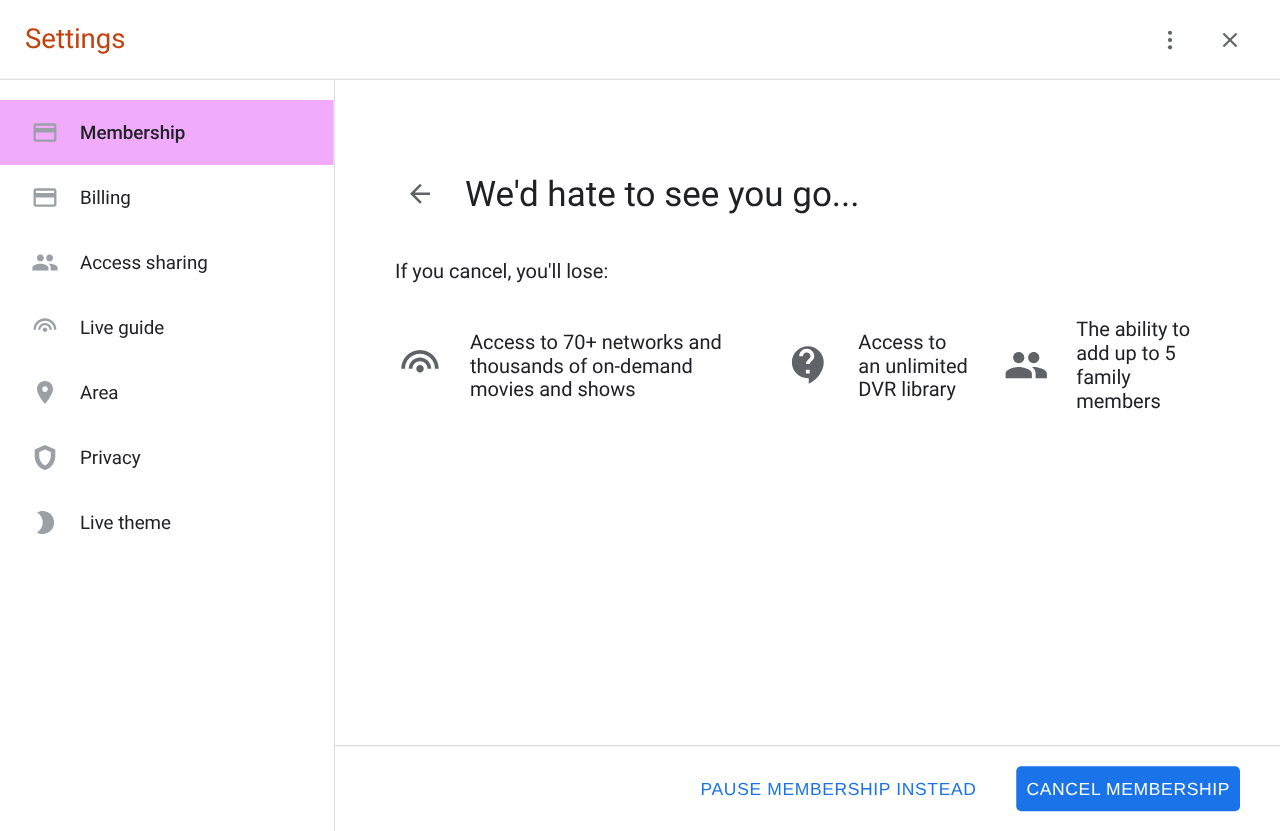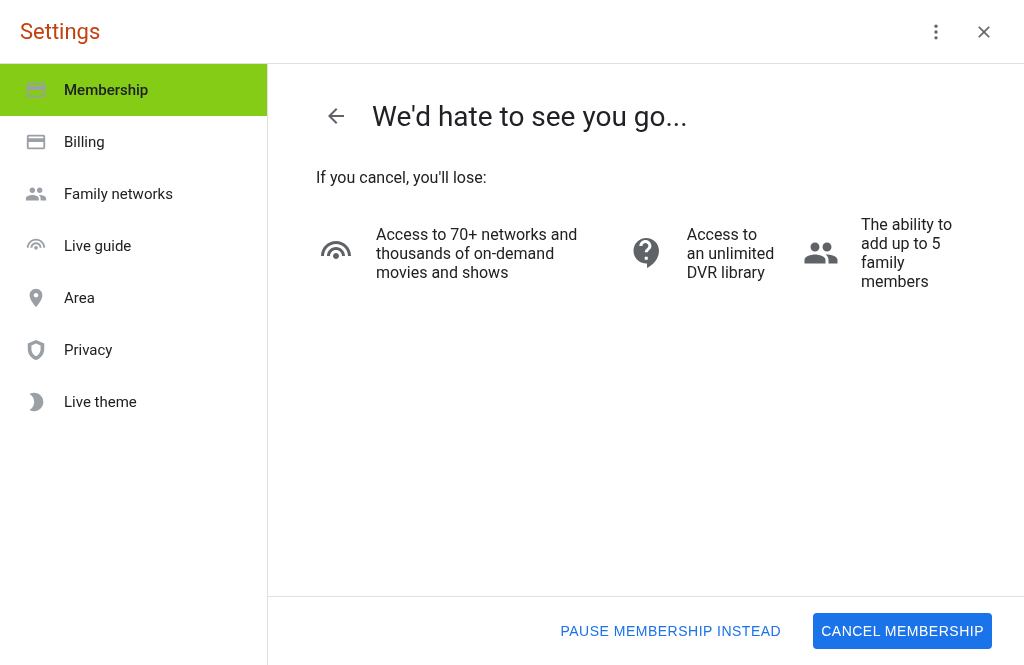--- a/index.html
+++ b/index.html
@@ -68,22 +68,23 @@
       display: flex;
       align-items: center;
       padding: 0 24px;
       height: 52px;
       cursor: pointer;
       color: #202124;
       font-size: 15px;
       gap: 16px;
     }
     .sidebar-item.active {
-      background: #84cc16;
+      background: #f0abfc;
       font-weight: 500;
+      margin-top: 16px;
     }
     .sidebar-icon {
       width: 24px;
       height: 24px;
       display: flex;
       align-items: center;
       justify-content: center;
       color: #9aa0a6;
       flex-shrink: 0;
     }
@@ -103,20 +104,21 @@
     .main-content {
       flex: 1;
       padding: 32px 48px;
       overflow-y: auto;
     }
     .back-header {
       display: flex;
       align-items: center;
       gap: 16px;
       margin-bottom: 32px;
+      margin-top: 39px;
     }
     .back-btn {
       width: 40px;
       height: 40px;
       border-radius: 50%;
       border: none;
       background: transparent;
       cursor: pointer;
       display: flex;
       align-items: center;
@@ -239,21 +241,21 @@
       </span>
       <span class="sidebar-label">Billing</span>
     </div>
 
     <div class="sidebar-item">
       <span class="sidebar-icon">
         <svg width="22" height="22" viewBox="0 0 24 24" fill="#9aa0a6">
           <path d="M16 11c1.66 0 2.99-1.34 2.99-3S17.66 5 16 5c-1.66 0-3 1.34-3 3s1.34 3 3 3zm-8 0c1.66 0 2.99-1.34 2.99-3S9.66 5 8 5C6.34 5 5 6.34 5 8s1.34 3 3 3zm0 2c-2.33 0-7 1.17-7 3.5V19h14v-2.5c0-2.33-4.67-3.5-7-3.5zm8 0c-.29 0-.62.02-.97.05 1.16.84 1.97 1.97 1.97 3.45V19h6v-2.5c0-2.33-4.67-3.5-7-3.5z"></path>
         </svg>
       </span>
-      <span class="sidebar-label">Family networks</span>
+      <span class="sidebar-label">Access sharing</span>
     </div>
 
     <div class="sidebar-item">
       <span class="sidebar-icon">
         <svg width="22" height="22" viewBox="0 0 24 24" fill="#9aa0a6">
           <path d="M12 4C6.48 4 2 8.48 2 14h2c0-4.42 3.58-8 8-8s8 3.58 8 8h2c0-5.52-4.48-10-10-10zm0 4c-3.31 0-6 2.69-6 6h2c0-2.21 1.79-4 4-4s4 1.79 4 4h2c0-3.31-2.69-6-6-6zm0 4c-1.1 0-2 .9-2 2s.9 2 2 2 2-.9 2-2-.9-2-2-2z"></path>
         </svg>
       </span>
       <span class="sidebar-label">Live guide</span>
     </div>

